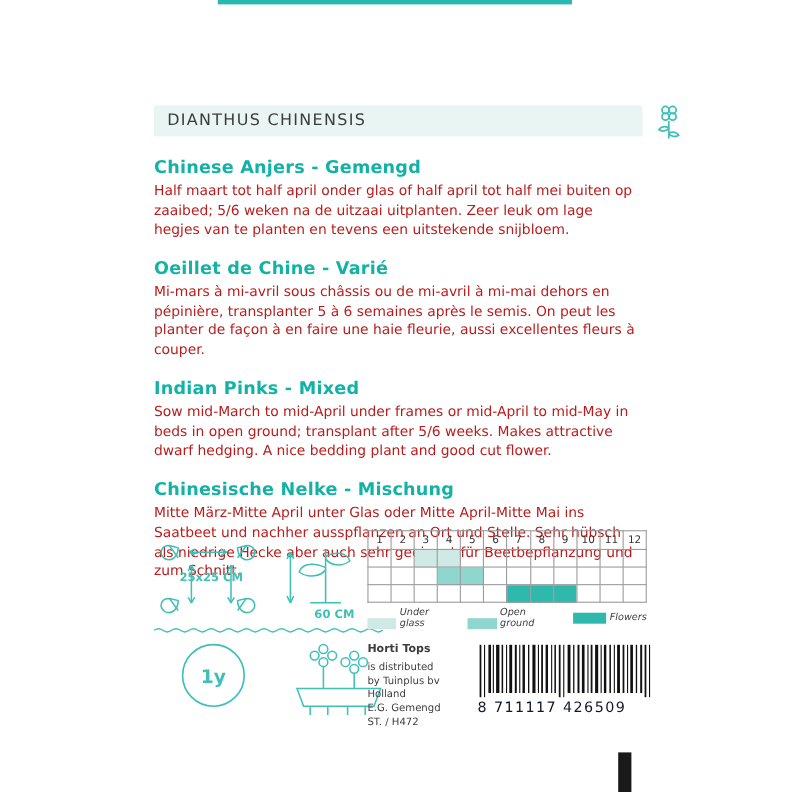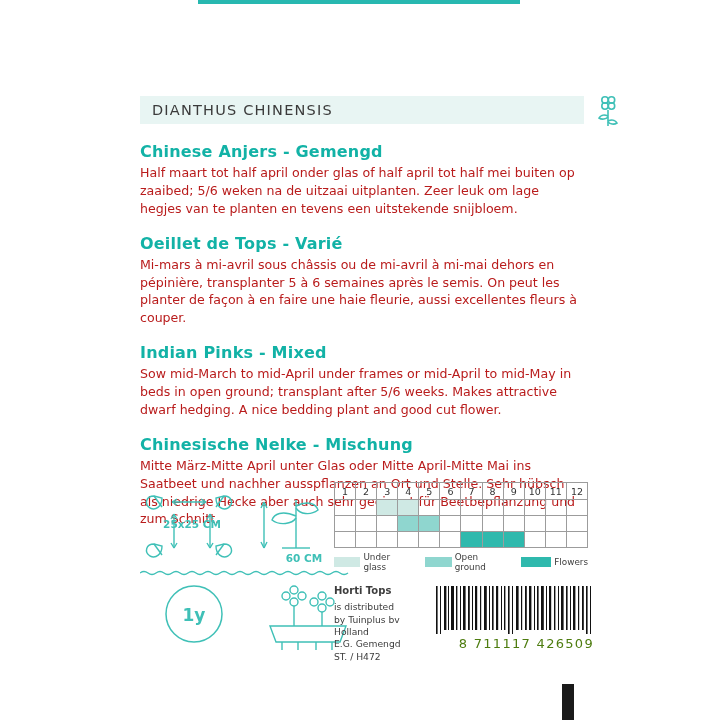--- a/index.html
+++ b/index.html
@@ -143,21 +143,21 @@
     margin-top: 4px;
     font-size: 8.8px;
     color: #3d3d3d;
     gap: 4px;
   }
   .legend .sw {
     display: inline-block;
     width: 30px; height: 10px;
     margin-right: 3px;
   }
-  .legend .item { display: flex; align-items: center; }
+  .legend .item { display: flex; align-items: flex-end; font-style: italic; }
   .legend .item + .item { margin-left: 12px; }
   .sw.light { background: #cfe9e4; }
   .sw.mid { background: #8fd6cf; }
   .sw.dark { background: #2fb9ad; }
 
   
   .distributor {
     position: absolute;
     left: 194px;
     top: 106px;
@@ -174,22 +174,22 @@
     left: 294px;
     top: 108px;
     width: 160px;
   }
   .bars { height: 48px; width: 160px; display: block; }
   .bc-num {
     font-family: "DejaVu Sans", sans-serif;
     font-size: 13px;
     letter-spacing: 1.3px;
     margin-top: 2px;
-    color: #4d7c0f;
-    text-align: right;
+    color: #0f172a;
+    text-align: left;
   }
 </style>
 </head>
 <body>
 
 <div class="page">
 
   <div class="top-rule"></div>
   <div class="bottom-bar"></div>
 
@@ -210,21 +210,21 @@
         </g>
       </svg>
     </div>
 
     <div class="lang-block first">
       <p class="lang-title">Chinese Anjers - Gemengd</p>
       <p class="lang-body">Half maart tot half april onder glas of half april tot half mei buiten op zaaibed; 5/6 weken na de uitzaai uitplanten. Zeer leuk om lage hegjes van te planten en tevens een uitstekende snijbloem.</p>
     </div>
 
     <div class="lang-block">
-      <p class="lang-title">Oeillet de Tops - Varié</p>
+      <p class="lang-title">Oeillet de Chine - Varié</p>
       <p class="lang-body">Mi-mars à mi-avril sous châssis ou de mi-avril à mi-mai dehors en pépinière, transplanter 5 à 6 semaines après le semis. On peut les planter de façon à en faire une haie fleurie, aussi excellentes fleurs à couper.</p>
     </div>
 
     <div class="lang-block">
       <p class="lang-title">Indian Pinks - Mixed</p>
       <p class="lang-body">Sow mid-March to mid-April under frames or mid-April to mid-May in beds in open ground; transplant after 5/6 weeks. Makes attractive dwarf hedging. A nice bedding plant and good cut flower.</p>
     </div>
 
     <div class="lang-block">
       <p class="lang-title">Chinesische Nelke - Mischung</p>

